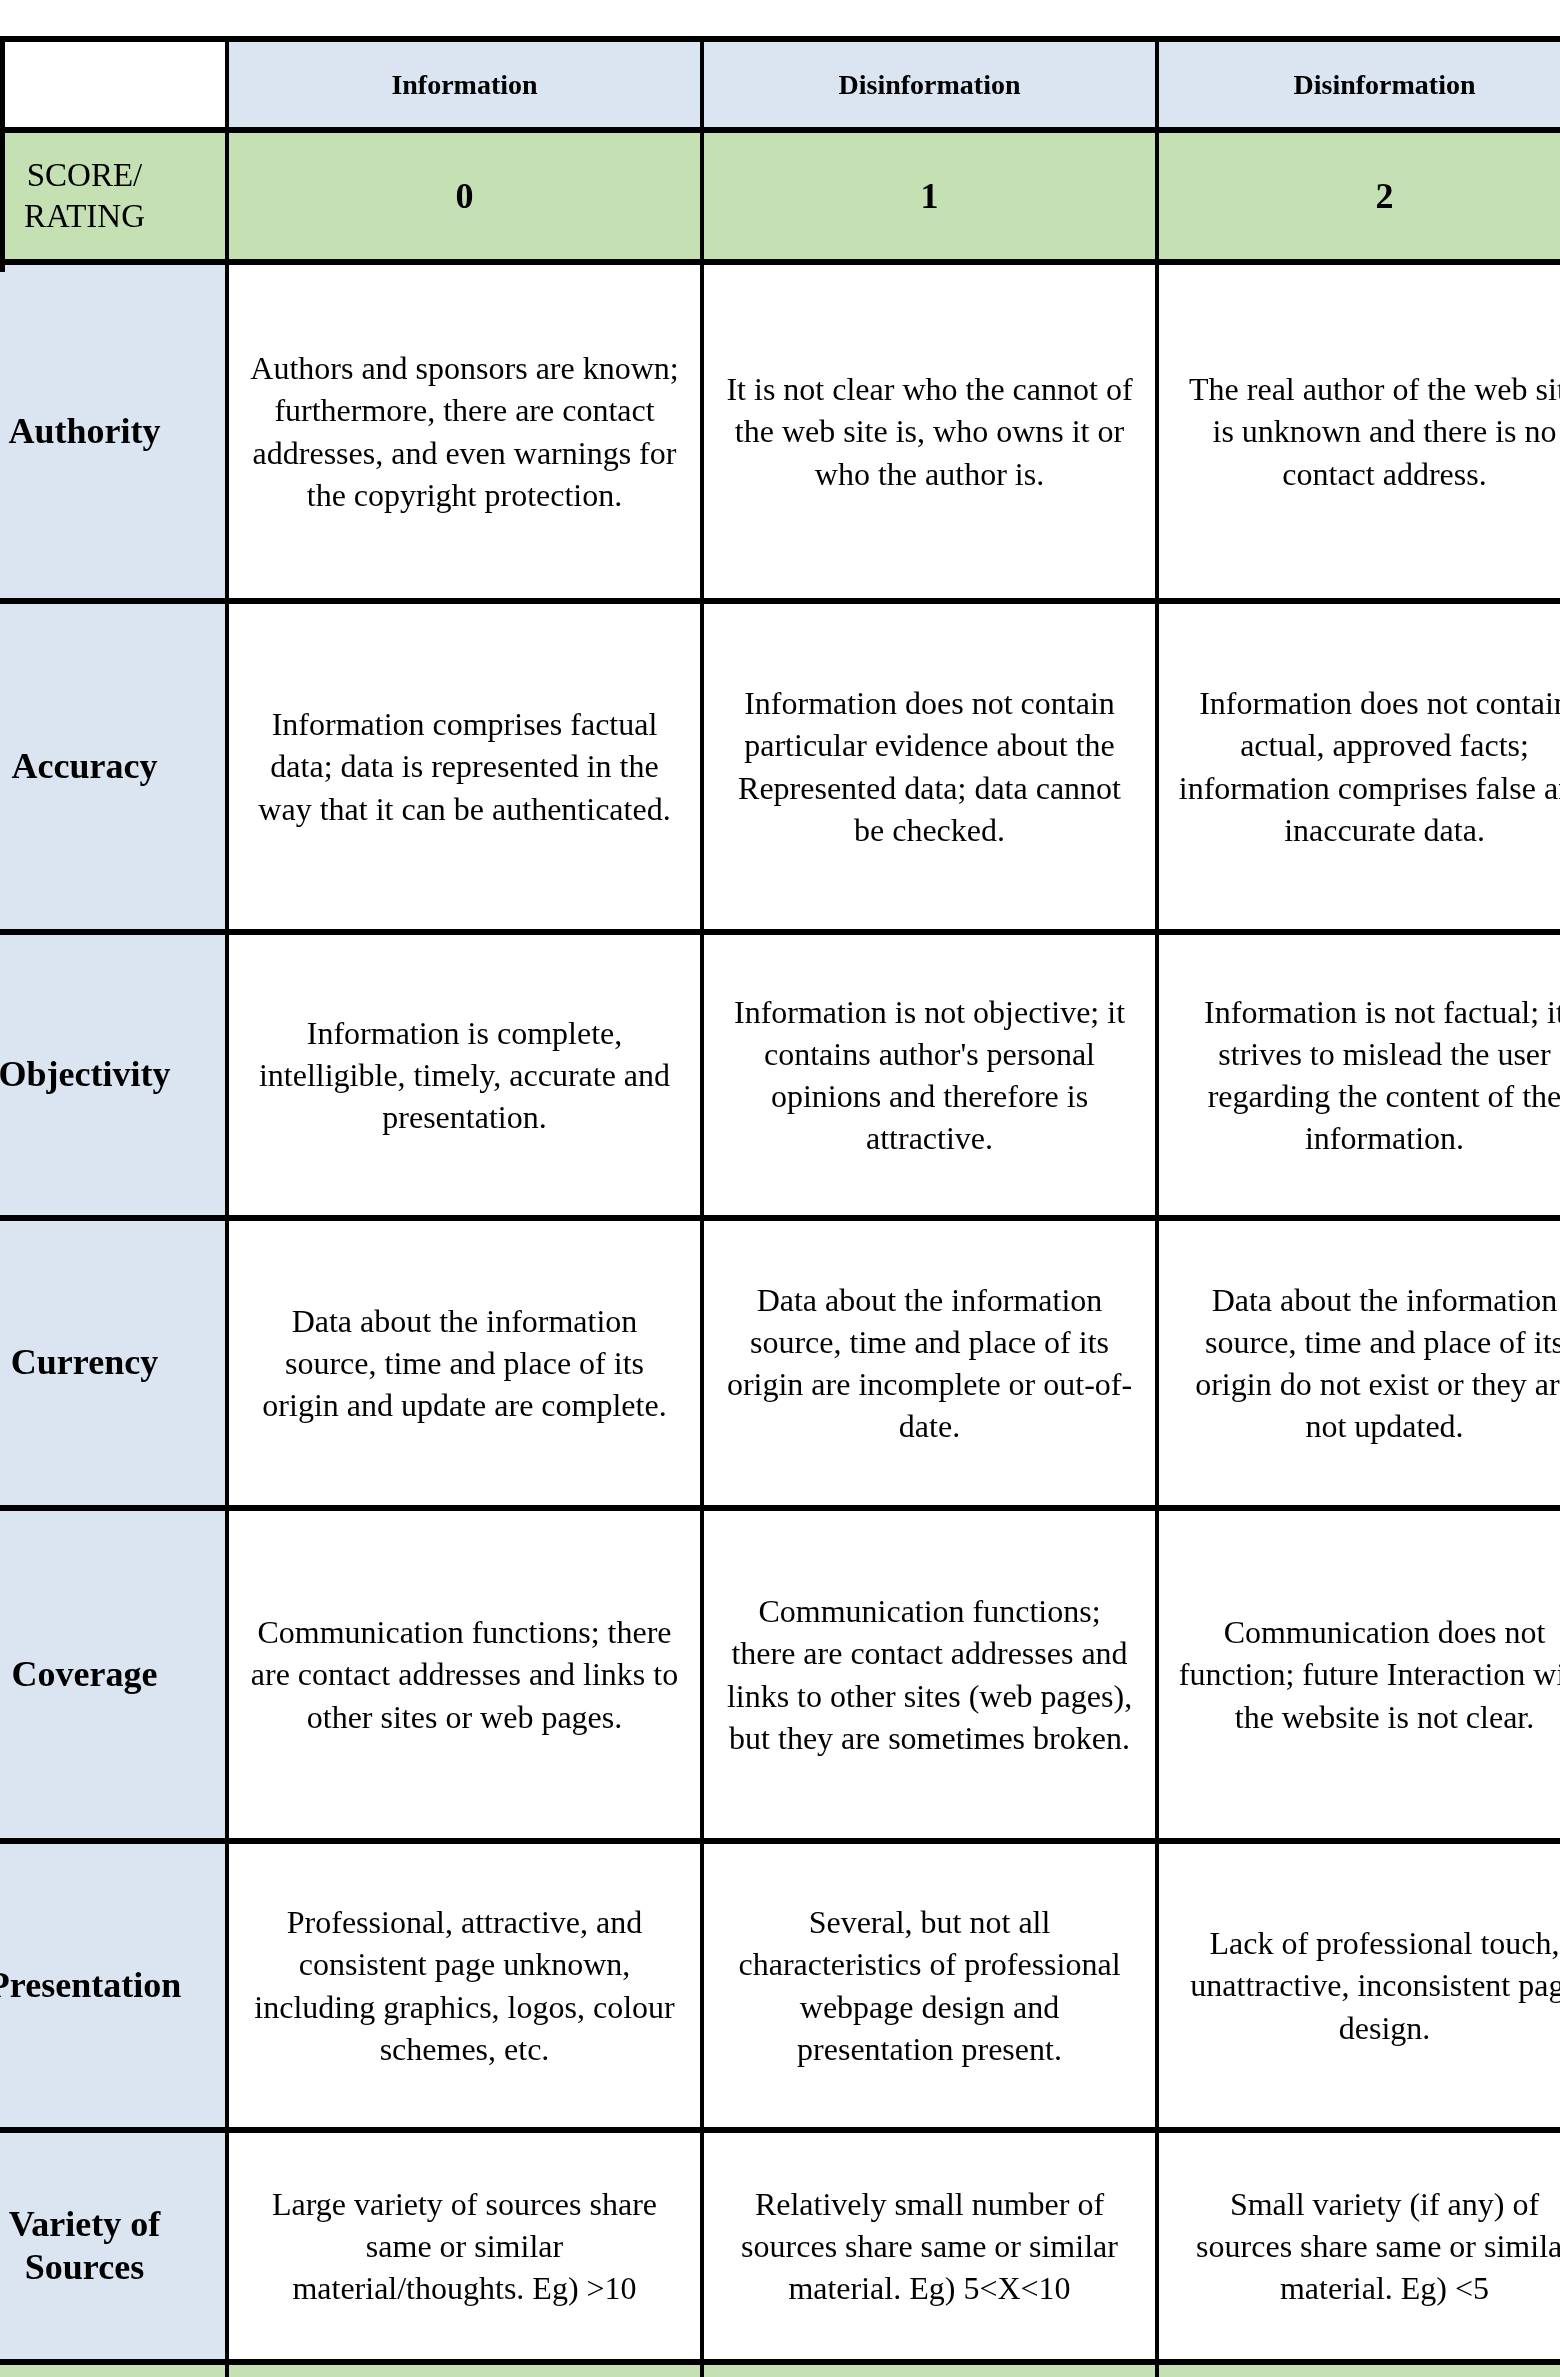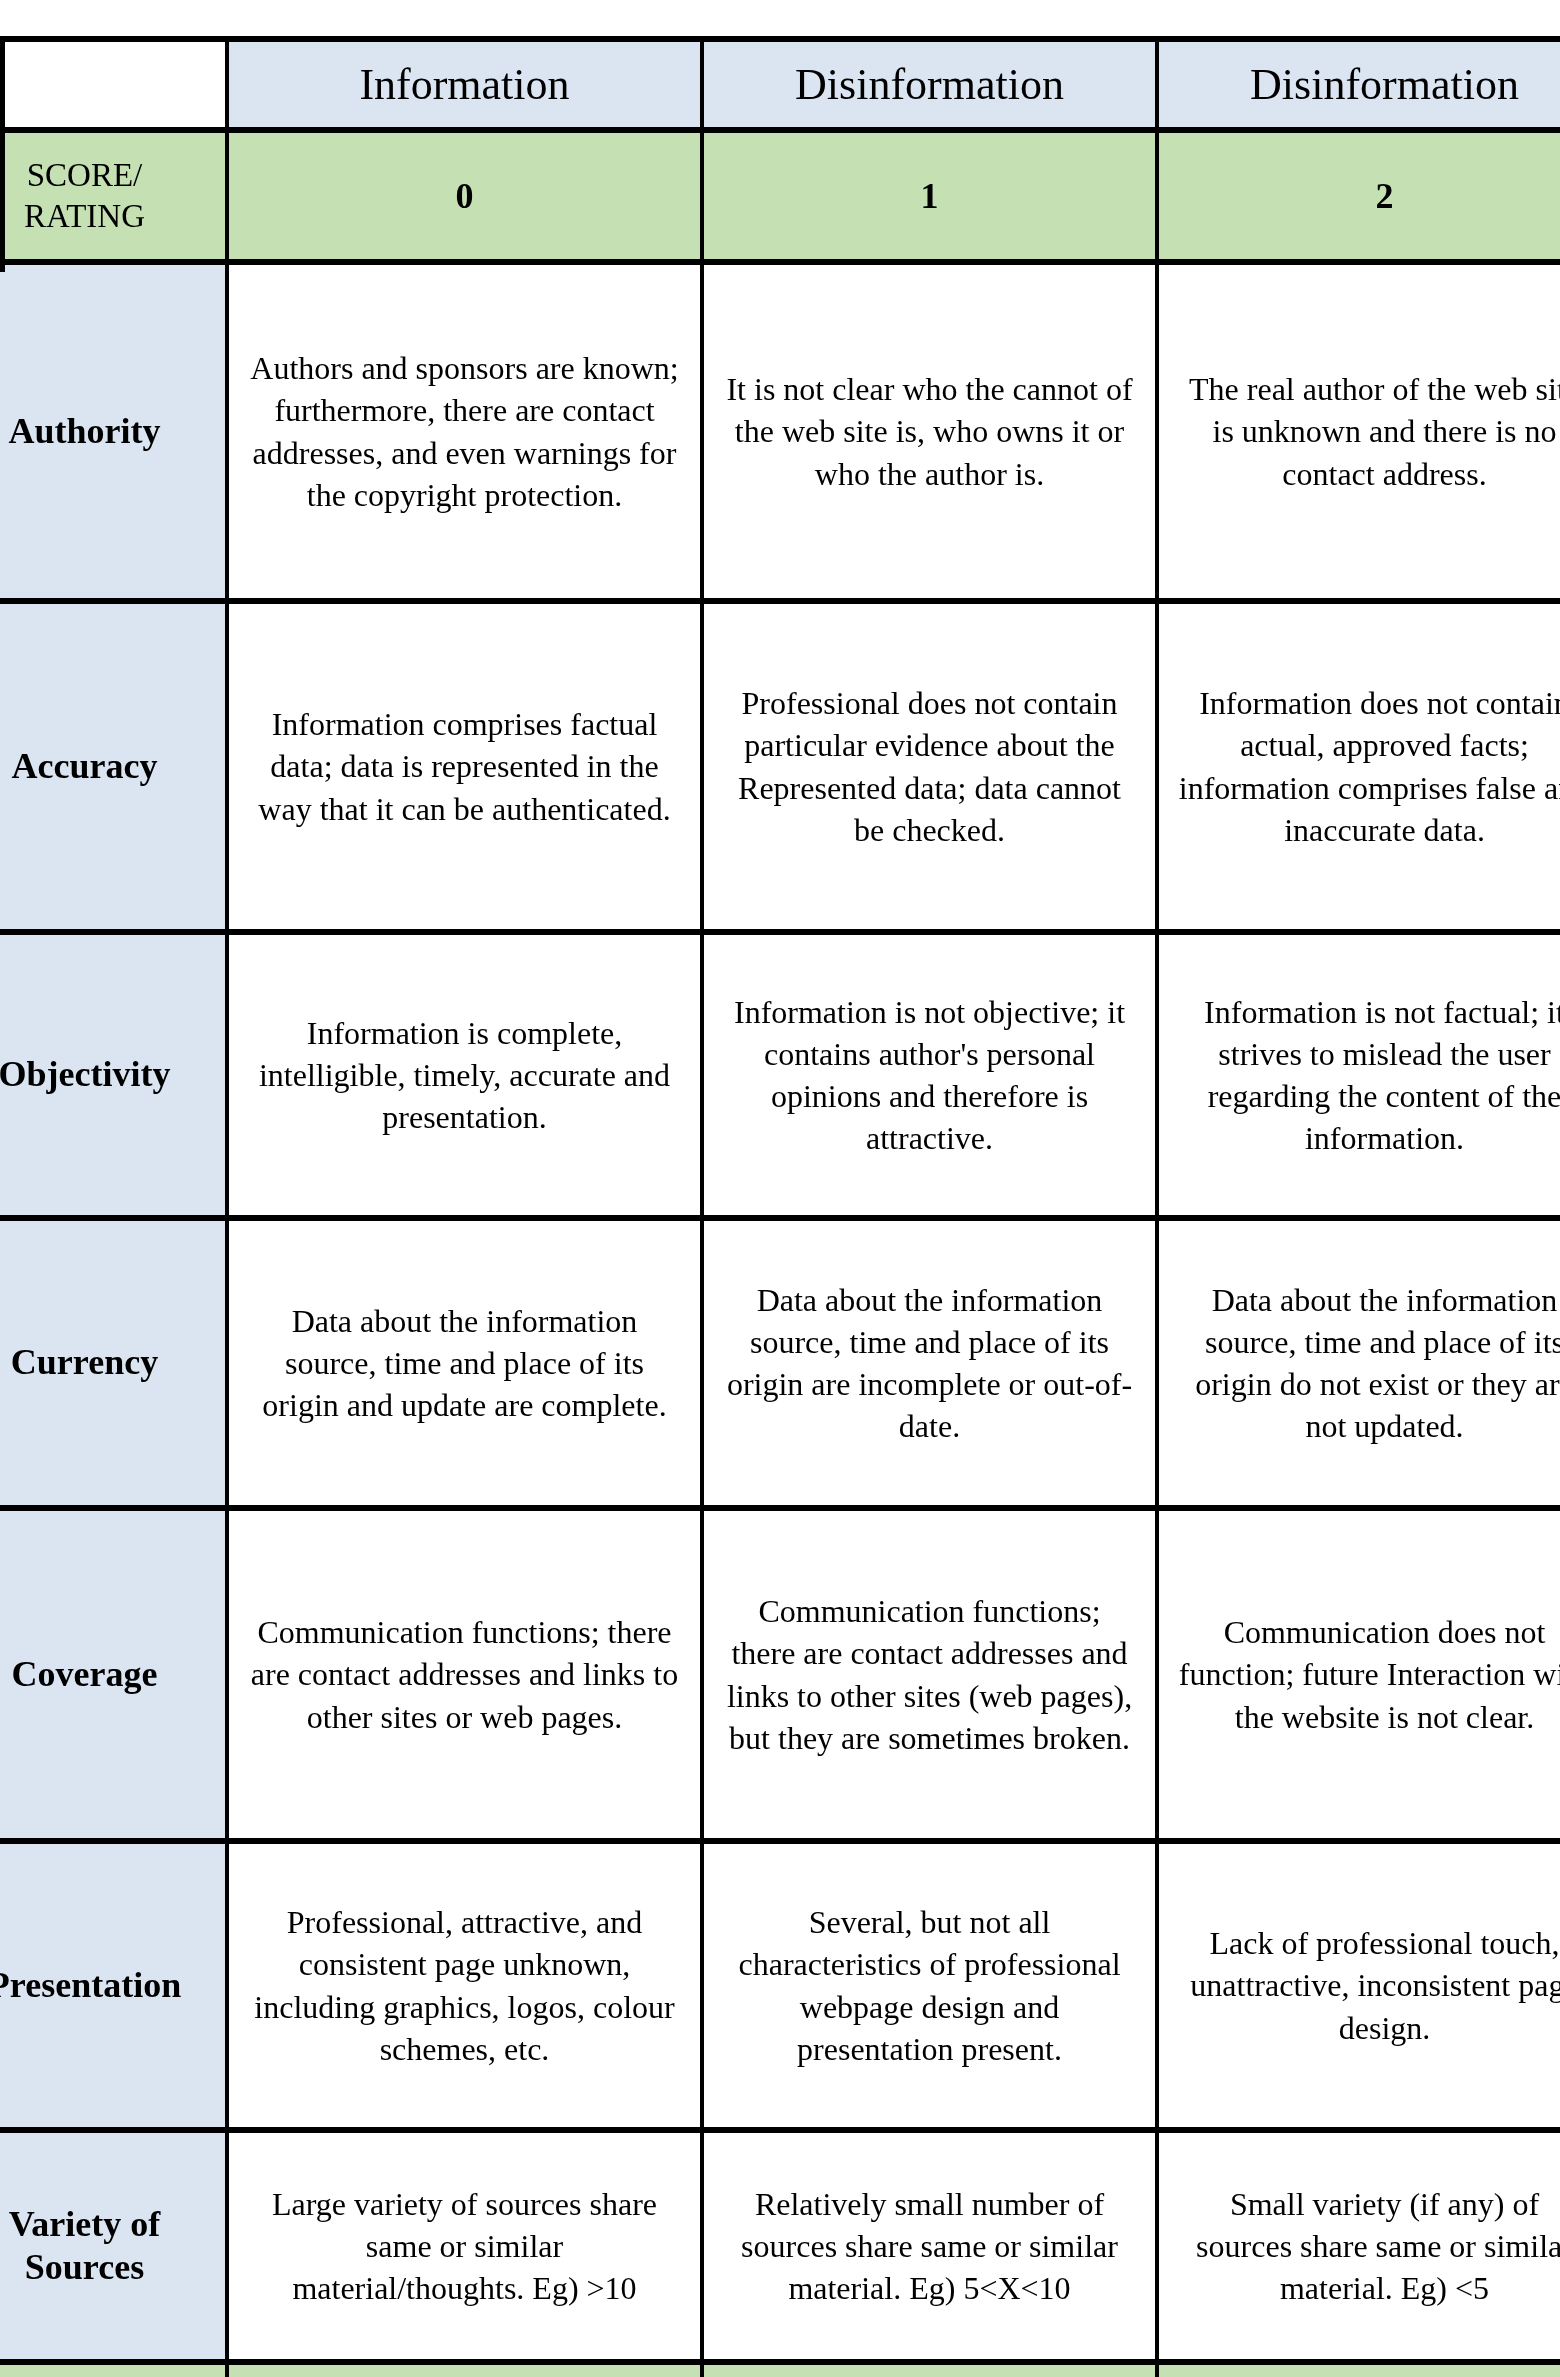--- a/index.html
+++ b/index.html
@@ -27,22 +27,22 @@
     border: 4.3px solid #000000;
     border-top-width: 6px;
     border-bottom-width: 6px;
     text-align: center;
     vertical-align: middle;
     overflow: visible;
   }
   
   tr.hdr th {
     background: #dbe5f1;
-    font-size: 44px;
-    font-weight: normal;
+    font-size: 28px;
+    font-weight: bold;
     padding: 3.4px 8.6px;
   }
   tr.hdr th.corner { background: #ffffff; }
   
   tr.score td {
     background: #c5e0b3;
     font-size: 36px;
     font-weight: bold;
     padding: 3.4px 8.6px;
   }
@@ -109,21 +109,21 @@
     <tr style="height:339px">
       <td class="rowlabel">Authority</td>
       <td class="cell">Authors and sponsors are known; furthermore, there are contact addresses, and even warnings for the copyright protection.</td>
       <td class="cell">It is not clear who the cannot of the web site is, who owns it or who the author is.</td>
       <td class="cell">The real author of the web site is unknown and there is no contact address.</td>
     </tr>
 
     <tr style="height:331px">
       <td class="rowlabel">Accuracy</td>
       <td class="cell">Information comprises factual data; data is represented in the way that it can be authenticated.</td>
-      <td class="cell">Professional does not contain particular evidence about the Represented data; data cannot be checked.</td>
+      <td class="cell">Information does not contain particular evidence about the Represented data; data cannot be checked.</td>
       <td class="cell">Information does not contain actual, approved facts; information comprises false and inaccurate data.</td>
     </tr>
 
     <tr style="height:286px">
       <td class="rowlabel">Objectivity</td>
       <td class="cell">Information is complete, intelligible, timely, accurate and presentation.</td>
       <td class="cell">Information is not objective; it contains author's personal opinions and therefore is attractive.</td>
       <td class="cell">Information is not factual; it strives to mislead the user regarding the content of the information.</td>
     </tr>
 

